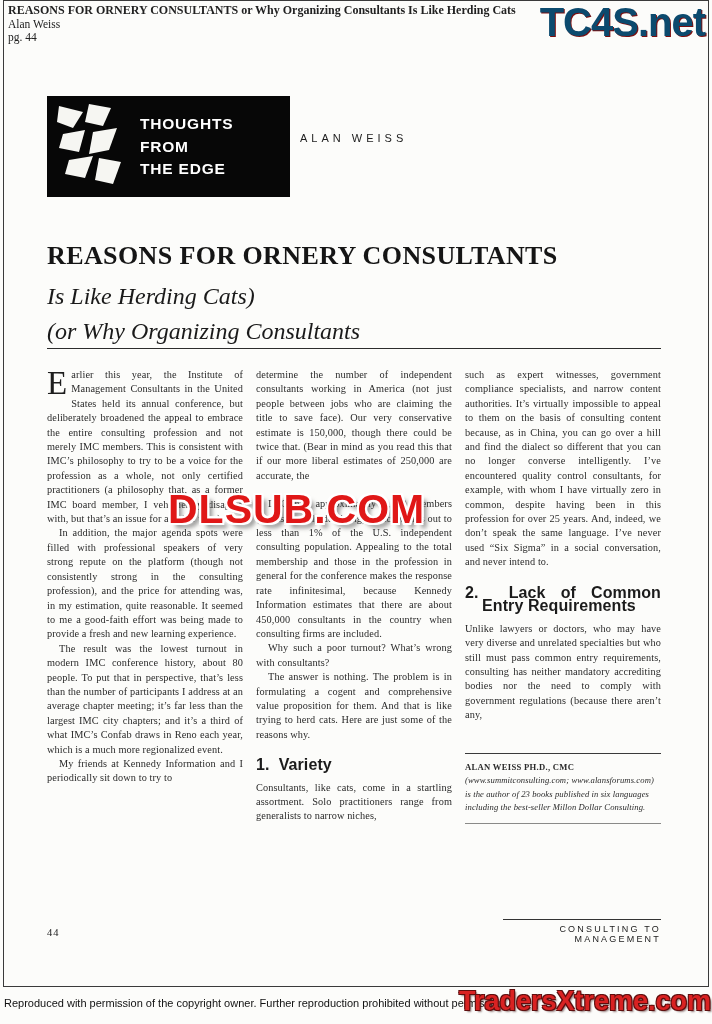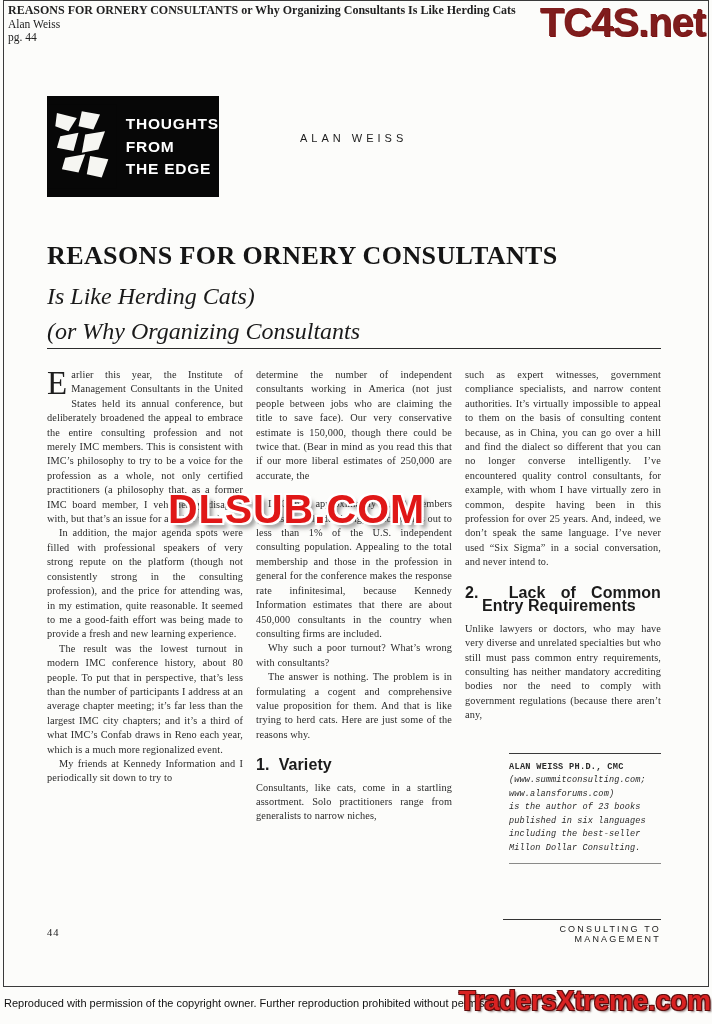--- a/index.html
+++ b/index.html
@@ -6,21 +6,21 @@
   .page{position:relative;width:712px;height:1024px;background:#fcfcfa;margin:0 auto;
         font-family:"Liberation Serif",serif;color:#222;overflow:hidden;}
   .frame{position:absolute;left:3px;top:0;width:704px;height:985px;border:1px solid #3a3a3a;}
 
   
   .pq-header{position:absolute;left:8px;top:4px;width:560px;line-height:13.5px;font-size:11.5px;}
   .pq-title{font-weight:bold;font-size:12px;}
   .pq-journal .it{font-style:italic;}
 
   
-  .masthead{position:absolute;left:47px;top:96px;width:172px;height:101px;background:#070707;display:flex;}
+  .masthead{position:absolute;left:47px;top:96px;width:243px;height:101px;background:#070707;display:flex;}
   .masthead svg{display:block;}
   .masthead-text{color:#fff;font-family:"Liberation Sans",sans-serif;font-weight:bold;
                  font-size:15.5px;line-height:22.5px;letter-spacing:0.8px;padding:17px 0 0 9px;}
   .byline{position:absolute;left:300px;top:132px;font-family:"Liberation Sans",sans-serif;
           font-size:11px;letter-spacing:4px;color:#1c1c1c;}
 
   
   .art-title{position:absolute;left:47px;top:241px;margin:0;font-size:26px;font-weight:bold;
              letter-spacing:0.4px;color:#151515;font-family:"Liberation Serif",serif;}
   .art-sub{position:absolute;left:47px;top:279px;font-style:italic;font-size:24px;line-height:35px;color:#1a1a1a;}
@@ -33,36 +33,36 @@
   .col p.indent{text-indent:12px;}
   .col p.wm-gap{margin-top:14px;}
   .col1{left:47px;} .col2{left:256px;} .col3{left:465px;}
   .dropcap{float:left;font-size:33px;line-height:27px;padding:2px 4px 0 0;color:#1d1d1d;}
   .col h3{font-family:"Liberation Sans",sans-serif;font-size:16px;line-height:13.5px;
           margin:16px 0 9px 0;color:#1b1b1b;}
   .h-hang{padding-left:17px;text-indent:-17px;}
 
   
   .bio{margin-top:30px;border-top:1px solid #3a3a3a;border-bottom:1px solid #8a8a88;
-       padding:7px 0 8px 0;font-family:Liberation Mono, monospace;font-size:8.6px;line-height:13.5px;text-align:left;margin-left:44px;}
+       padding:7px 0 8px 0;font-family:Liberation Serif, serif;font-size:8.6px;line-height:13.5px;text-align:left;}
   .bio-name{font-weight:bold;letter-spacing:0.3px;}
   .bio .it{font-style:italic;}
 
   
   .pg-num{position:absolute;left:47px;top:927px;font-size:10.5px;letter-spacing:1px;}
   .jrnl{position:absolute;right:51px;top:919px;width:158px;text-align:right;border-top:1px solid #333;
         padding-top:4px;font-family:"Liberation Sans",sans-serif;font-size:9px;letter-spacing:2.2px;color:#1b1b1b;}
 
   
   .copyright{position:absolute;left:4px;top:997px;font-family:"Liberation Sans",sans-serif;
              font-size:11px;color:#111;width:672px;white-space:nowrap;}
 
   
   .wm{position:absolute;font-family:"Liberation Sans",sans-serif;font-weight:bold;z-index:10;}
-  .wm-tc4s{right:7px;top:0px;font-size:40px;color:#7f1d1d;letter-spacing:-1px;
+  .wm-tc4s{right:7px;top:0px;font-size:40px;color:#0c4a6e;letter-spacing:-1px;
            text-shadow:1px 1px 0 #7c0f0f;}
   .wm-dlsub{left:168px;top:486px;font-size:41px;color:#e01717;letter-spacing:1px;
             text-shadow:-2px -2px 0 #fff,2px -2px 0 #fff,-2px 2px 0 #fff,2px 2px 0 #fff,
                         0 -2px 0 #fff,0 2px 0 #fff,-2px 0 0 #fff,2px 0 0 #fff,
                         5px 5px 4px rgba(70,70,70,0.55);}
   .wm-traders{right:1px;top:986px;font-size:27px;color:#d92222;letter-spacing:0px;
               text-shadow:-1px -1px 0 #5f0e0e,1px -1px 0 #5f0e0e,-1px 1px 0 #5f0e0e,1px 1px 0 #5f0e0e,2px 2px 2px rgba(40,0,0,0.5);text-align:center;}
 </style>
 </head>
 <body>

